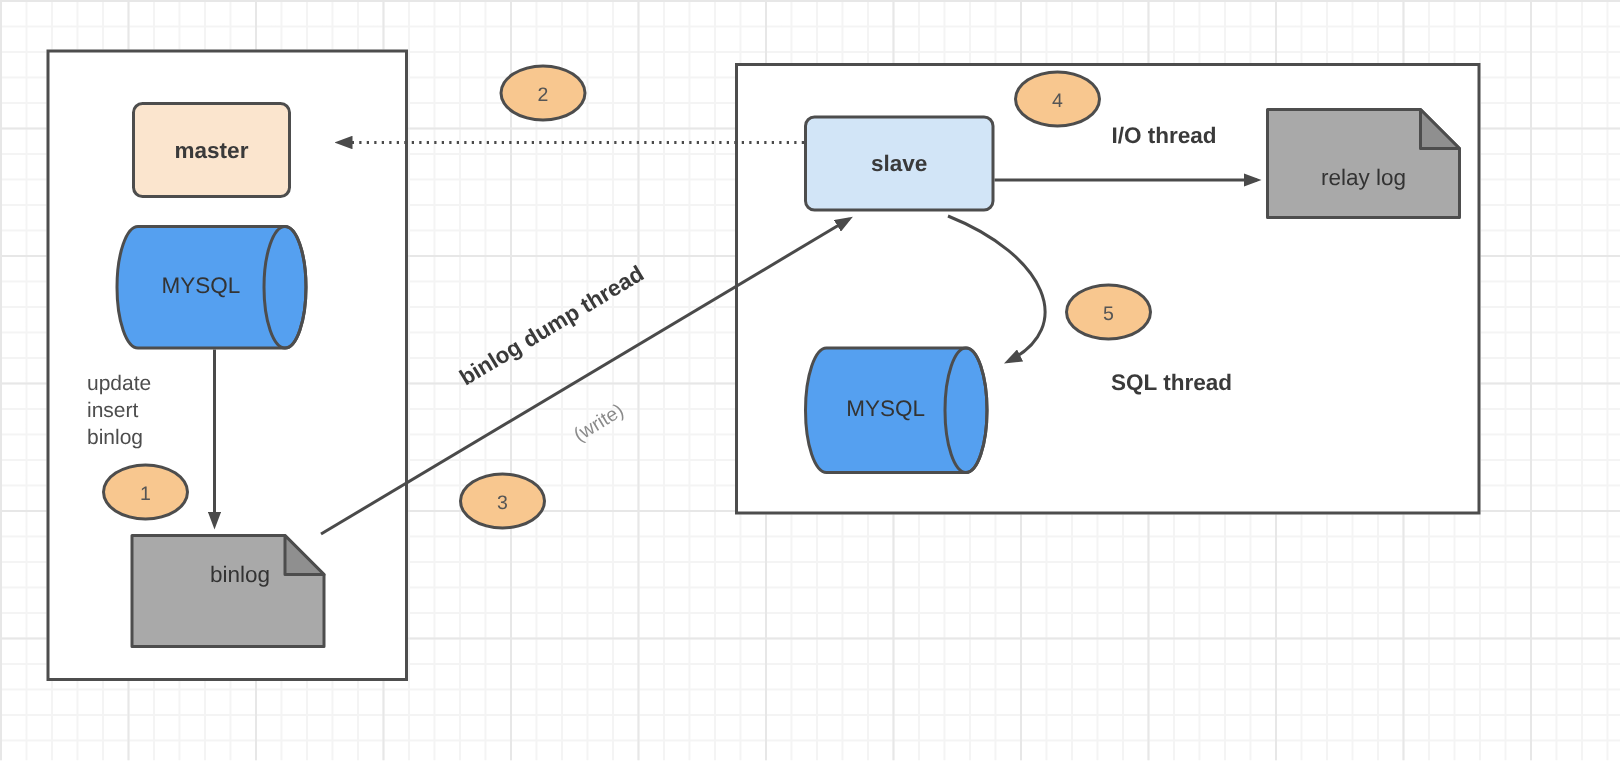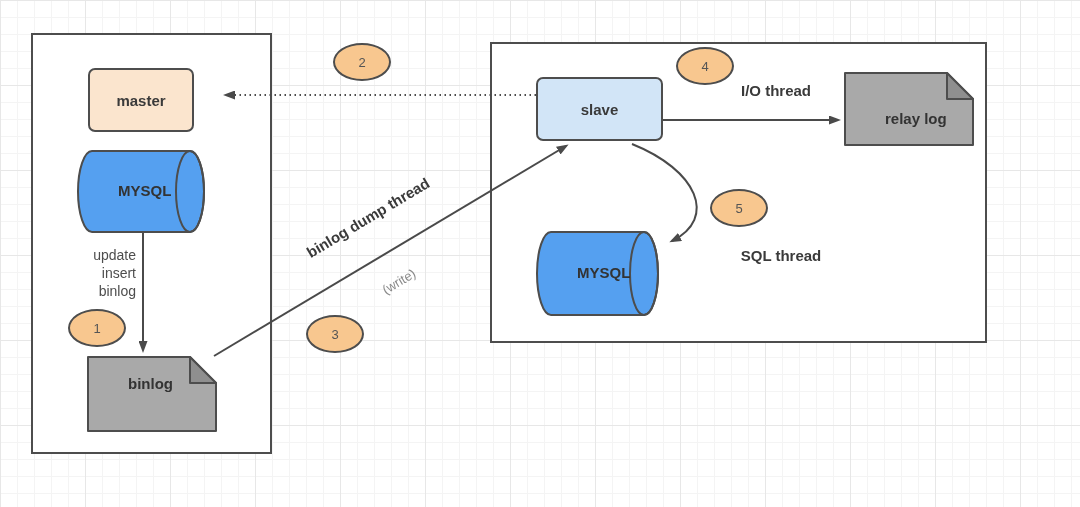--- a/index.html
+++ b/index.html
@@ -35,42 +35,42 @@
     background:#f8c78f;border:2px solid #4d4d4d;border-radius:50%;
     display:flex;align-items:center;justify-content:center;
     font-size:13px;color:#555555;
   }
   .badge-1{left:68px;top:309px;}
   .badge-2{left:333px;top:43px;}
   .badge-3{left:306px;top:315px;}
   .badge-4{left:676px;top:47px;}
   .badge-5{left:710px;top:189px;}
   .shape-label{
-    position:absolute;text-align:left;
-    font-size:15px;font-weight:bold;color:#333333;margin-left:40px;
+    position:absolute;text-align:center;
+    font-size:15px;font-weight:normal;color:#333333;
   }
   .lbl-mysql-left{left:78px;top:182px;width:112px;}
   .lbl-mysql-right{left:537px;top:264px;width:107px;}
   .lbl-binlog{left:88px;top:375px;width:144px;}
   .lbl-relay{left:845px;top:110px;width:128px;}
   .edge-label{
     position:absolute;text-align:center;
     font-size:15px;font-weight:bold;color:#3a3a3a;
   }
   .lbl-io{left:716px;top:82px;width:120px;}
   .lbl-sql{left:721px;top:247px;width:120px;text-align:center;}
   .lbl-bdt{left:283px;top:209px;width:170px;transform:rotate(-31deg);transform-origin:center;}
   .lbl-write{
     position:absolute;left:359px;top:274px;width:80px;text-align:center;
     font-size:13px;color:#8a8a8a;font-weight:normal;
     transform:rotate(-31deg);transform-origin:center;
   }
   .ops-text{
     position:absolute;left:58px;top:246px;width:78px;
-    text-align:right;font-size:14px;line-height:18px;color:#4d4d4d;
+    text-align:left;font-size:14px;line-height:18px;color:#4d4d4d;
   }
   svg.overlay{position:absolute;left:0;top:0;z-index:3;}
   .layer-boxes{z-index:1;}
   .node,.badge,.shape-label,.edge-label,.lbl-write,.ops-text{z-index:4;}
 </style>
 </head>
 <body>
 
 <div class="canvas">
 

